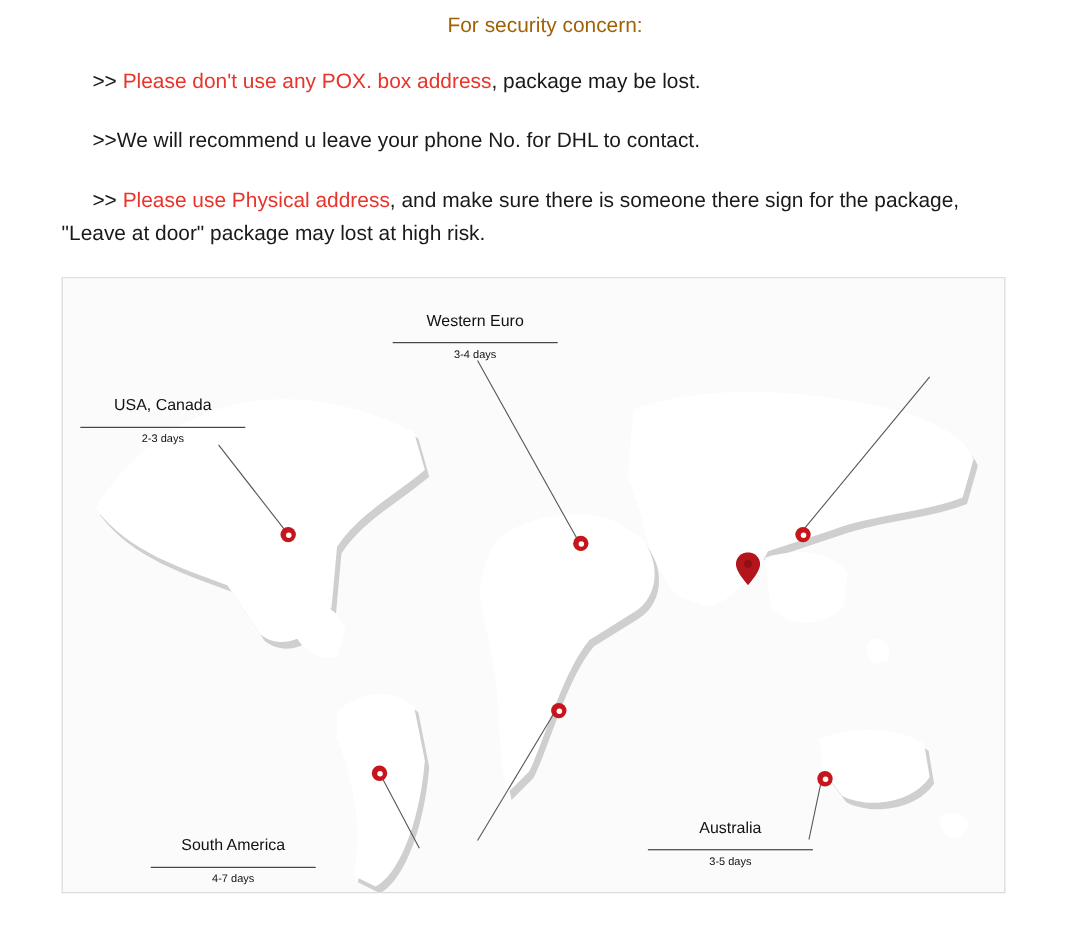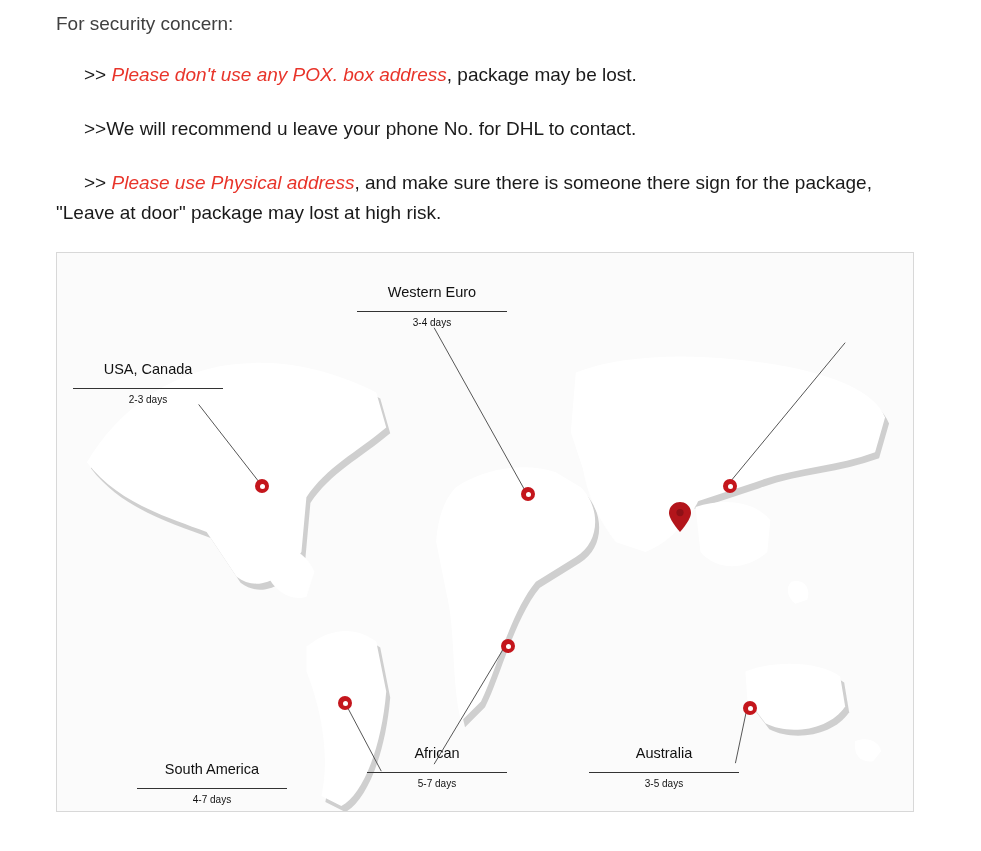--- a/index.html
+++ b/index.html
@@ -23,41 +23,41 @@
     padding: 0;
   }
 
   
   .notice {
     padding: 10px 56px 0 56px;
   }
   .notice-title {
     font-size: 19px;
     line-height: 28px;
-    color: #404040;
-    margin: 0 0 22px 0;
+    color: #a16207;
+    margin: 0 0 22px 10px;
+    text-align: center;
   }
   .notice-line {
     font-size: 19px;
     line-height: 30px;
     color: #1a1a1a;
     margin: 0 0 24px 0;
     padding-left: 28px;
     text-indent: 0;
   }
   .notice-line.wrap {
     padding-left: 0;
     text-indent: 28px;
   }
   .arrows {
     color: #1a1a1a;
   }
   .red {
     color: #e8342a;
-    font-style: italic;
   }
 
   
   .map-frame {
     position: relative;
     margin: 8px 56px 0 56px;
     width: 858px;
     height: 560px;
     border: 1px solid #d8d8d8;
     background: #fbfbfb;
@@ -182,24 +182,20 @@
       <span class="name">Western Euro</span>
       <span class="days">3-4 days</span>
     </div>
 
 
     <div class="label" style="left:80px; top:508px; width:150px;">
       <span class="name">South America</span>
       <span class="days">4-7 days</span>
     </div>
 
-    <div class="label" style="left:310px; top:492px; width:140px;">
-      <span class="name">African</span>
-      <span class="days">5-7 days</span>
-    </div>
 
     <div class="label" style="left:532px; top:492px; width:150px;">
       <span class="name">Australia</span>
       <span class="days">3-5 days</span>
     </div>
 
     <div class="dot" style="left:198px; top:226px;"></div>
     <div class="dot" style="left:464px; top:234px;"></div>
     <div class="dot" style="left:666px; top:226px;"></div>
     <div class="dot" style="left:281px; top:443px;"></div>

